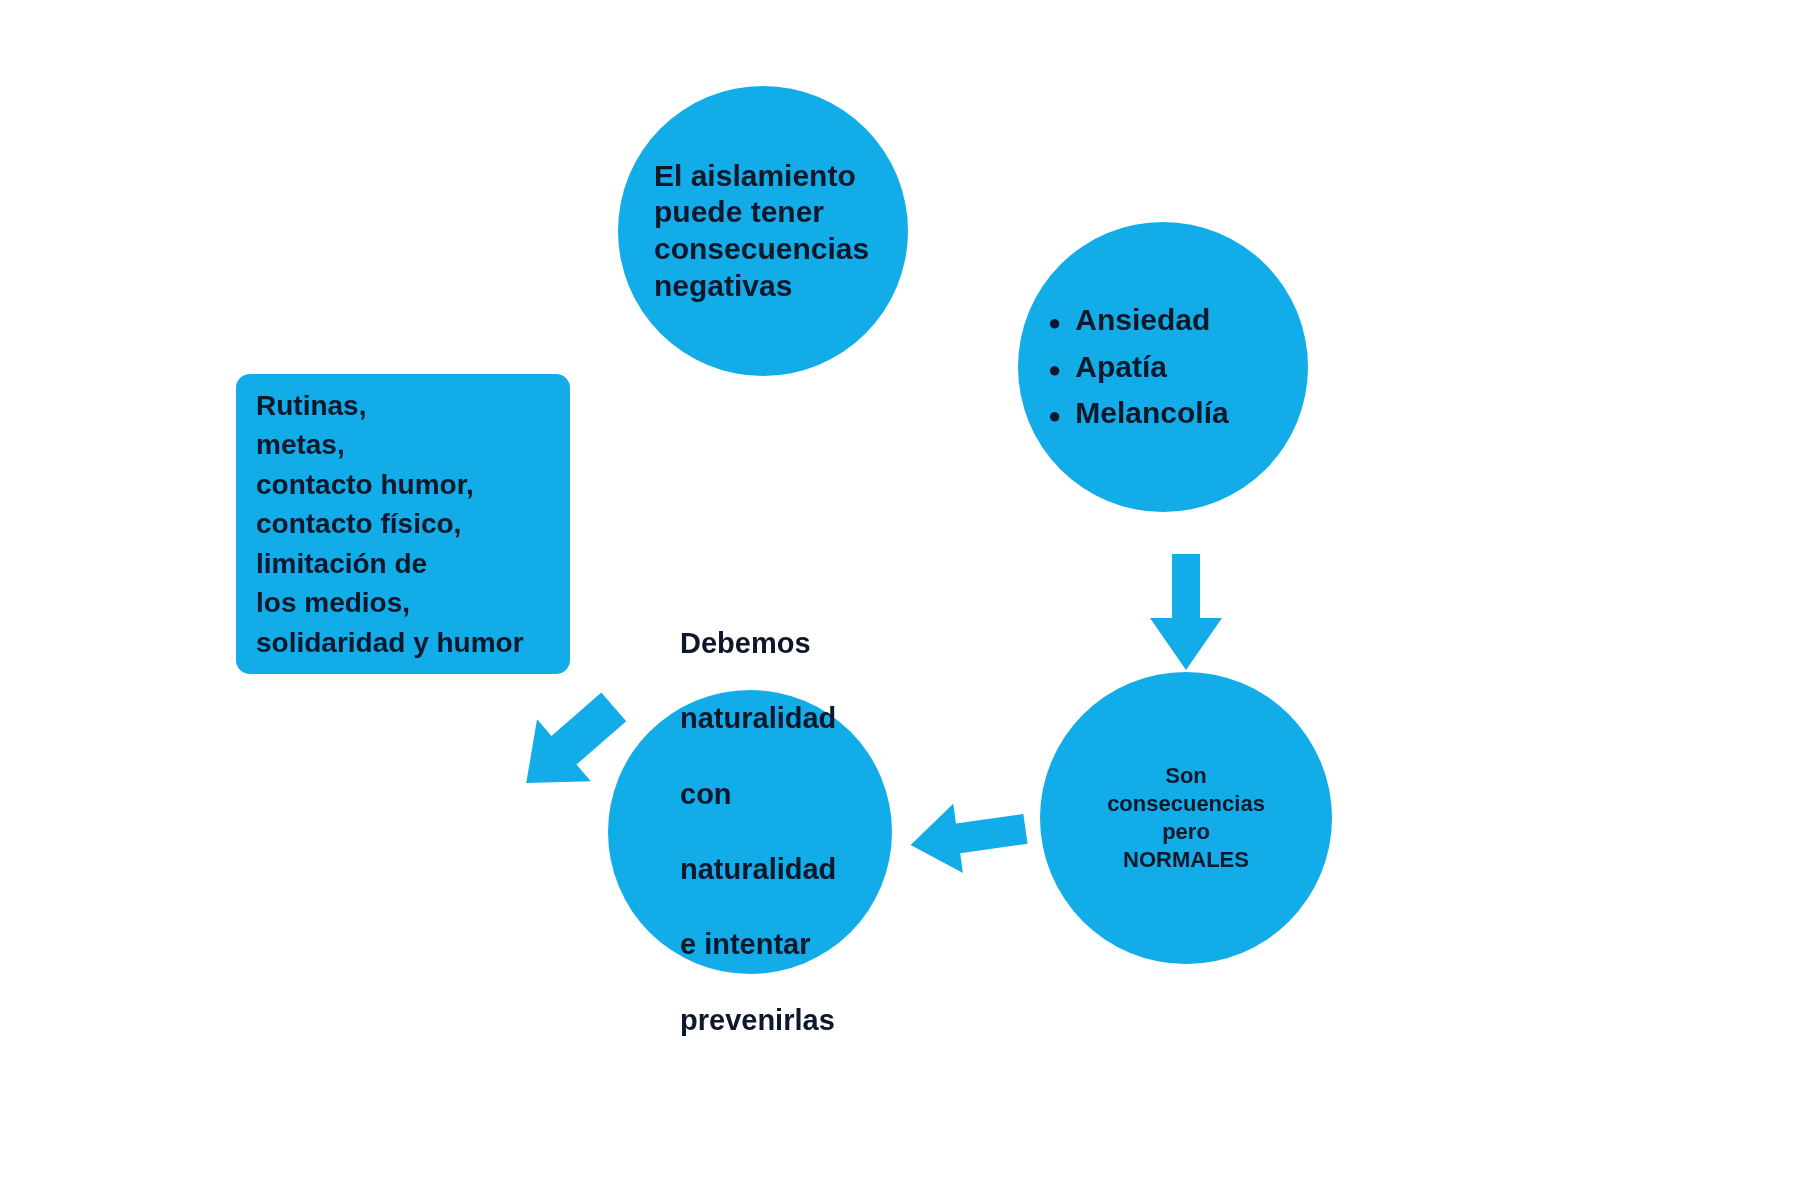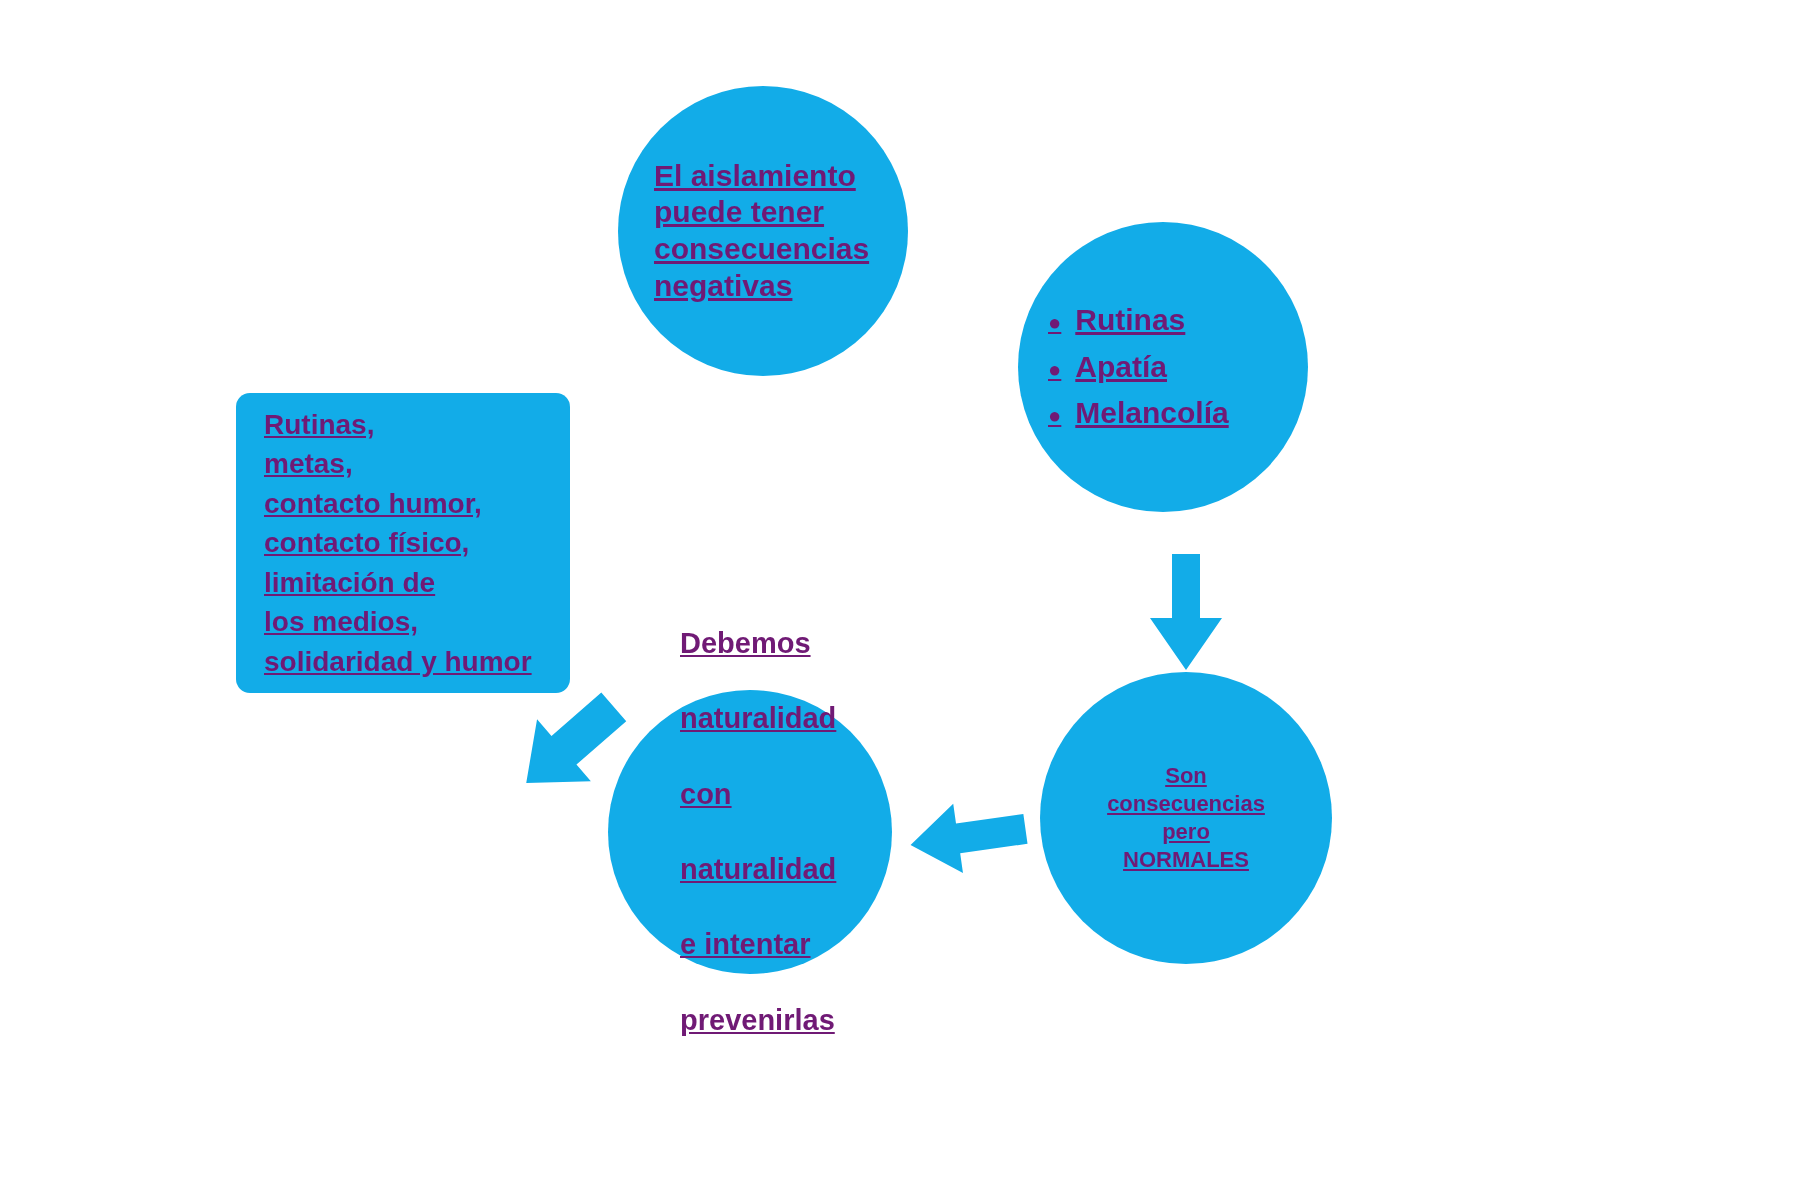--- a/index.html
+++ b/index.html
@@ -17,26 +17,25 @@
     height: 1200px;
     background: #ffffff;
     overflow: hidden;
   }
 
   
   .node {
     position: absolute;
     box-sizing: border-box;
     background: #12ACE8;
-    color: #701a75;
+    color: #0f172a;
     font-weight: bold;
     display: flex;
     flex-direction: column;
     justify-content: center;
-    text-decoration: underline;
   }
   .node.circle { border-radius: 50%; }
   .node.rounded-square { border-radius: 14px; }
 
   .node .line {
     display: block;
     white-space: nowrap;
   }
 
   
@@ -98,25 +97,24 @@
     gap: 40px;
   }
 
   
   #node-routines {
     left: 236px;
     top: 374px;
     width: 334px;
     height: 300px;
     align-items: flex-start;
-    padding-left: 28px;
+    padding-left: 20px;
     font-size: 28px;
     line-height: 1.41;
     justify-content: center;
-    margin-top: 19px;
   }
   #node-routines .line {
     overflow: visible;
   }
 
   
   .arrow {
     position: absolute;
   }
   .arrow svg { display: block; overflow: visible; }
@@ -142,21 +140,21 @@
     <svg width="130" height="120" viewBox="0 0 130 120" aria-hidden="true">
       <g transform="rotate(32 65 60)">
         <polygon fill="#12ACE8" points="4,36 74,36 74,14 126,60 74,106 74,84 4,84"></polygon>
       </g>
     </svg>
   </div>
 
   <div class="node circle" id="node-symptoms">
     <span class="bullet-line">
       <span class="dot">●</span>
-      <span>Rutinas</span>
+      <span>Ansiedad</span>
     </span>
     <span class="bullet-line">
       <span class="dot">●</span>
       <span>Apatía</span>
     </span>
     <span class="bullet-line">
       <span class="dot">●</span>
       <span>Melancolía</span>
     </span>
   </div>

